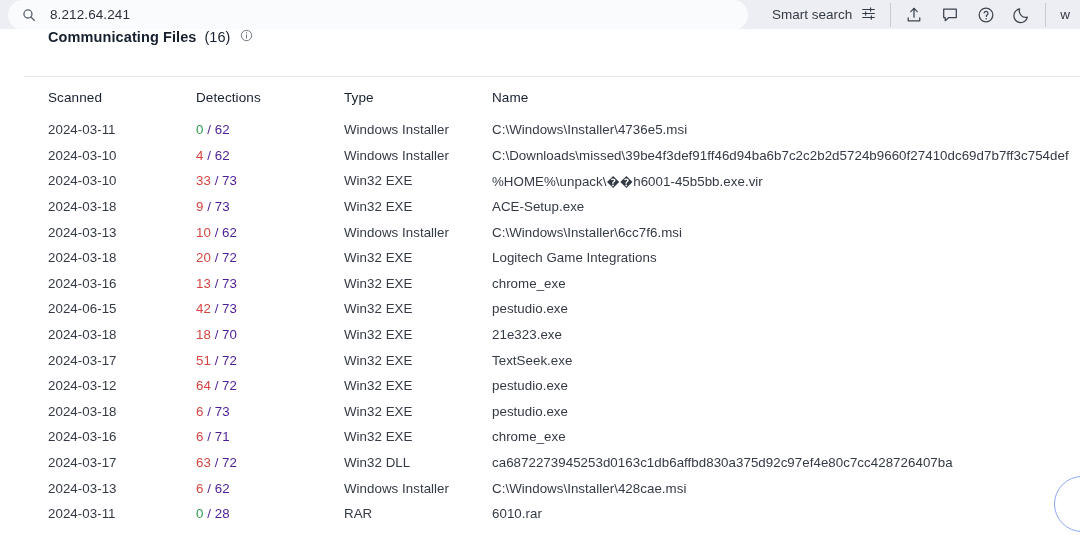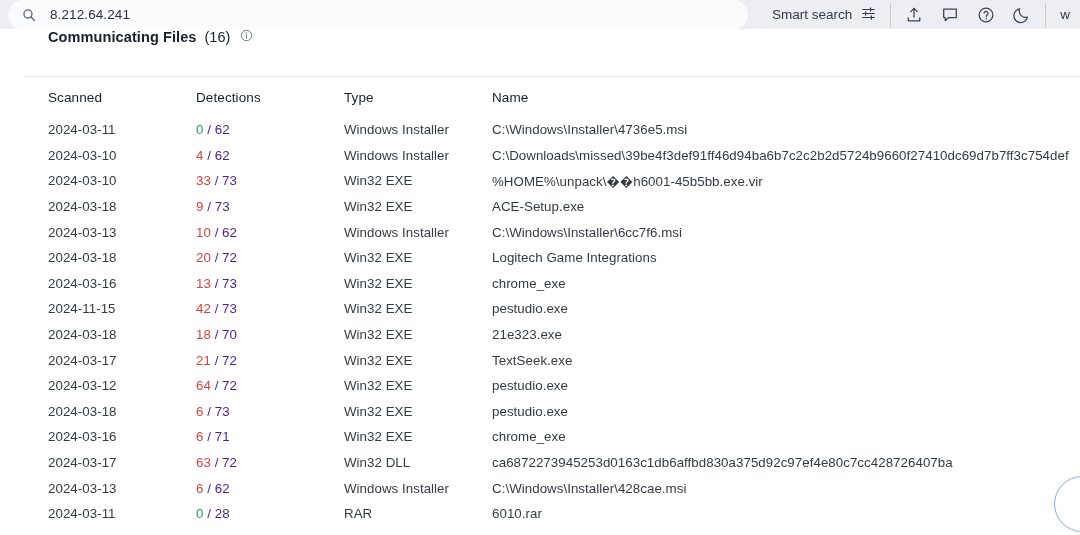--- a/index.html
+++ b/index.html
@@ -315,34 +315,34 @@
             <td>Win32 EXE</td>
             <td>Logitech Game Integrations</td>
           </tr>
           <tr>
             <td>2024-03-16</td>
             <td><span class="det-hit">13</span><span class="det-sep"> / 73</span></td>
             <td>Win32 EXE</td>
             <td>chrome_exe</td>
           </tr>
           <tr>
-            <td>2024-11-15</td>
+            <td>2024-06-15</td>
             <td><span class="det-hit">42</span><span class="det-sep"> / 73</span></td>
             <td>Win32 EXE</td>
             <td>pestudio.exe</td>
           </tr>
           <tr>
             <td>2024-03-18</td>
             <td><span class="det-hit">18</span><span class="det-sep"> / 70</span></td>
             <td>Win32 EXE</td>
             <td>21e323.exe</td>
           </tr>
           <tr>
             <td>2024-03-17</td>
-            <td><span class="det-hit">21</span><span class="det-sep"> / 72</span></td>
+            <td><span class="det-hit">51</span><span class="det-sep"> / 72</span></td>
             <td>Win32 EXE</td>
             <td>TextSeek.exe</td>
           </tr>
           <tr>
             <td>2024-03-12</td>
             <td><span class="det-hit">64</span><span class="det-sep"> / 72</span></td>
             <td>Win32 EXE</td>
             <td>pestudio.exe</td>
           </tr>
           <tr>

